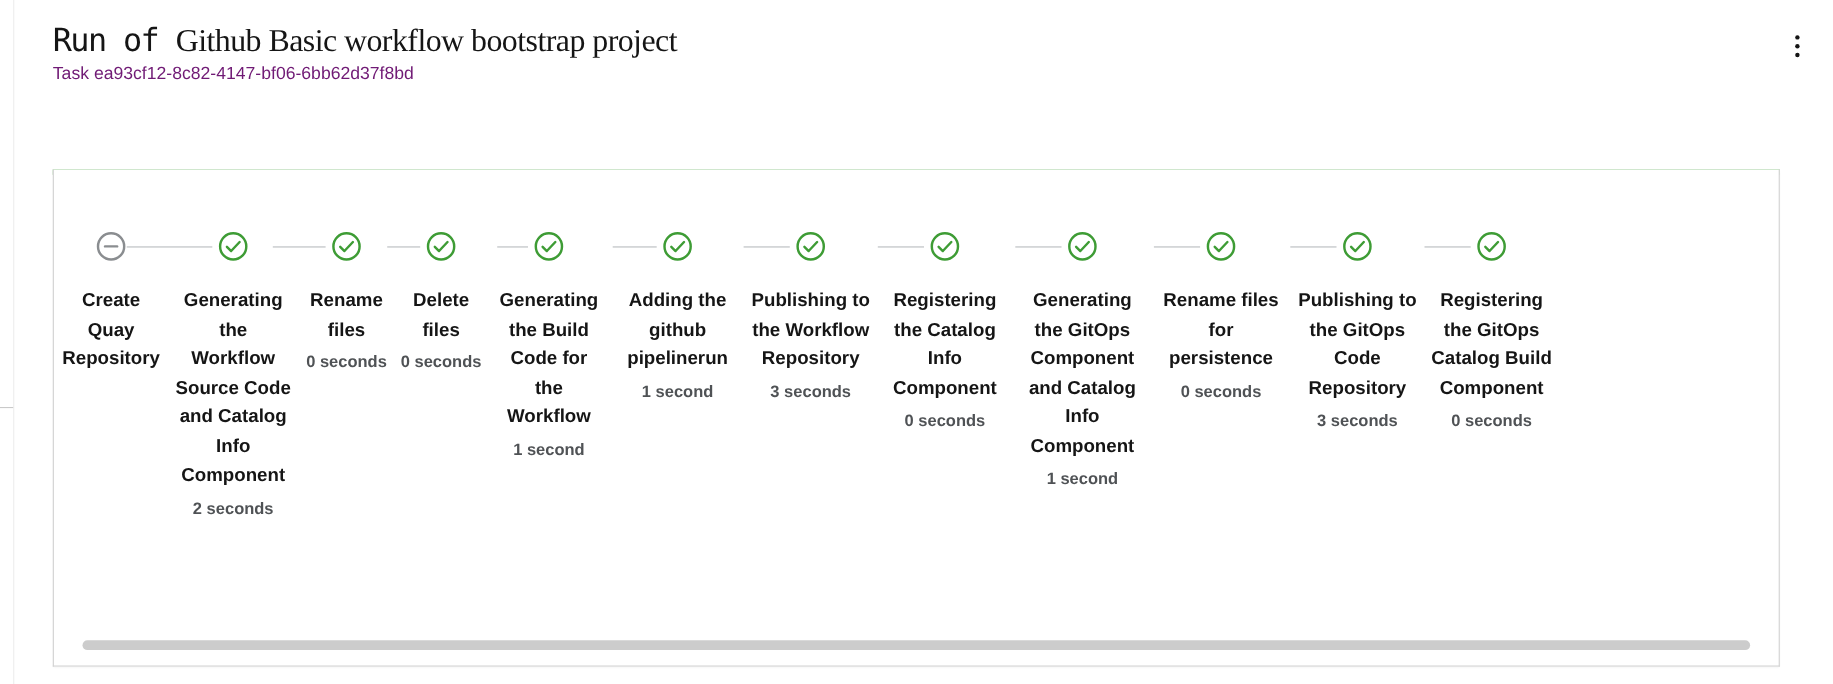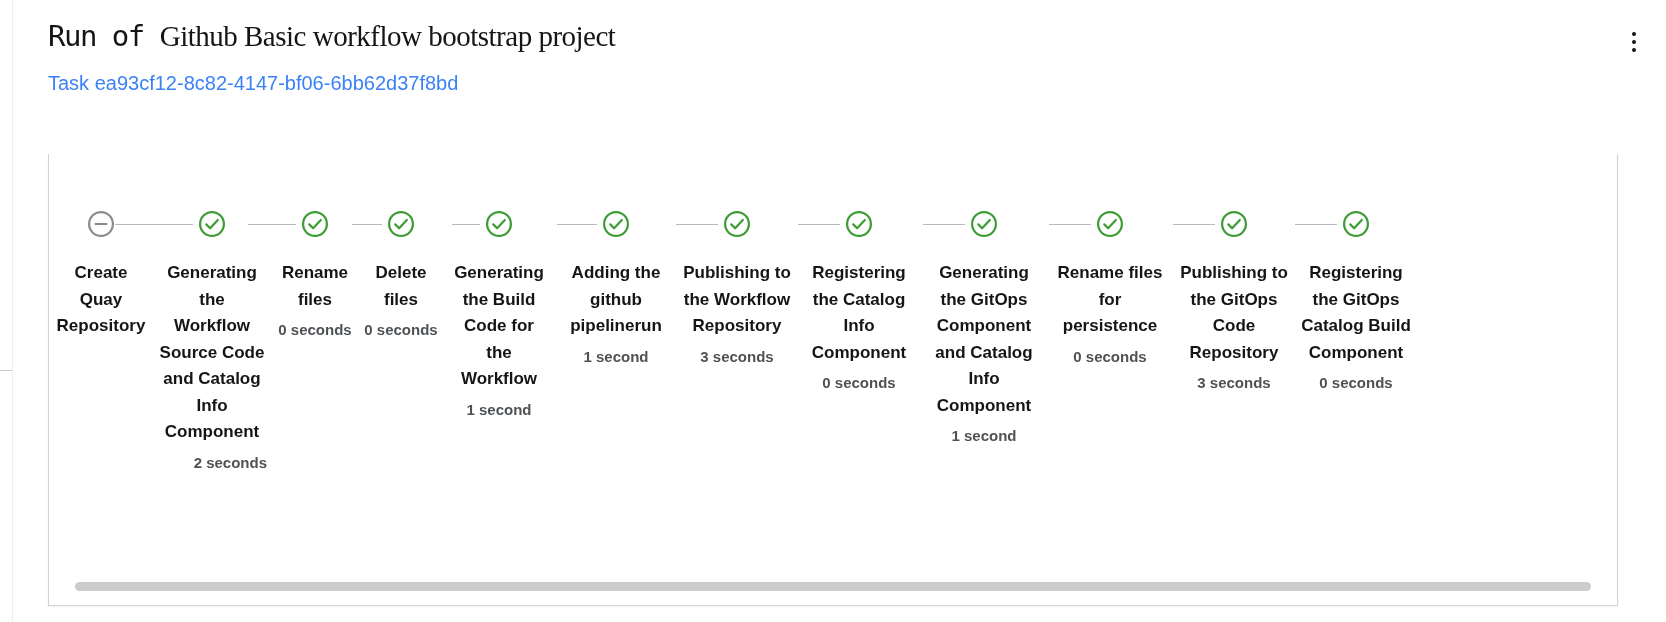--- a/index.html
+++ b/index.html
@@ -62,24 +62,24 @@
     font-family: Liberation Serif, serif;
     font-size: 29px;
     letter-spacing: -0.5px;
   }
   .page-title .plain {
     font-family: "DejaVu Sans Mono", "Liberation Mono", monospace;
     font-size: 29px;
     letter-spacing: -1.5px;
   }
   .subtitle {
-    margin-top: 16px;
-    font-size: 20px;
+    margin-top: 0;
+    font-size: 16px;
     line-height: 22px;
-    color: #3b82f6;
+    color: #701a75;
     font-family: "Liberation Sans", sans-serif;
   }
 
   .kebab-button {
     position: absolute;
     right: 14px;
     top: 22px;
     width: 36px;
     height: 40px;
     display: flex;
@@ -252,21 +252,21 @@
           <div class="step-icon-row">
             <div class="icon-circle">
               <svg width="28" height="28" viewBox="0 0 24 24">
                 <circle cx="12" cy="12" r="10.2" fill="none" stroke="#8a8d90" stroke-width="1.9"></circle>
                 <path d="M7.3 12 H16.7" fill="none" stroke="#8a8d90" stroke-width="1.9" stroke-linecap="round"></path>
               </svg>
             </div>
           </div>
           <div class="step-label">Create Quay Repository</div>
         </div>
-        <div class="step" style="width: 118px; align-items: flex-end;">
+        <div class="step" style="width: 118px;">
           <div class="step-icon-row">
             <div class="connector left" style="width: 78px; background: rgb(184, 187, 190);"></div>
             <div class="icon-circle">
               <svg width="28" height="28" viewBox="0 0 24 24">
                 <circle cx="12" cy="12" r="10.2" fill="none" stroke="#3e9c35" stroke-width="1.9"></circle>
                 <path d="M7.1 12.3 L10.4 15.6 L17.0 8.6" fill="none" stroke="#3e9c35" stroke-width="1.9" stroke-linecap="round" stroke-linejoin="round"></path>
               </svg>
             </div>
           </div>
           <div class="step-label">Generating the Workflow Source Code and Catalog Info Component</div>

